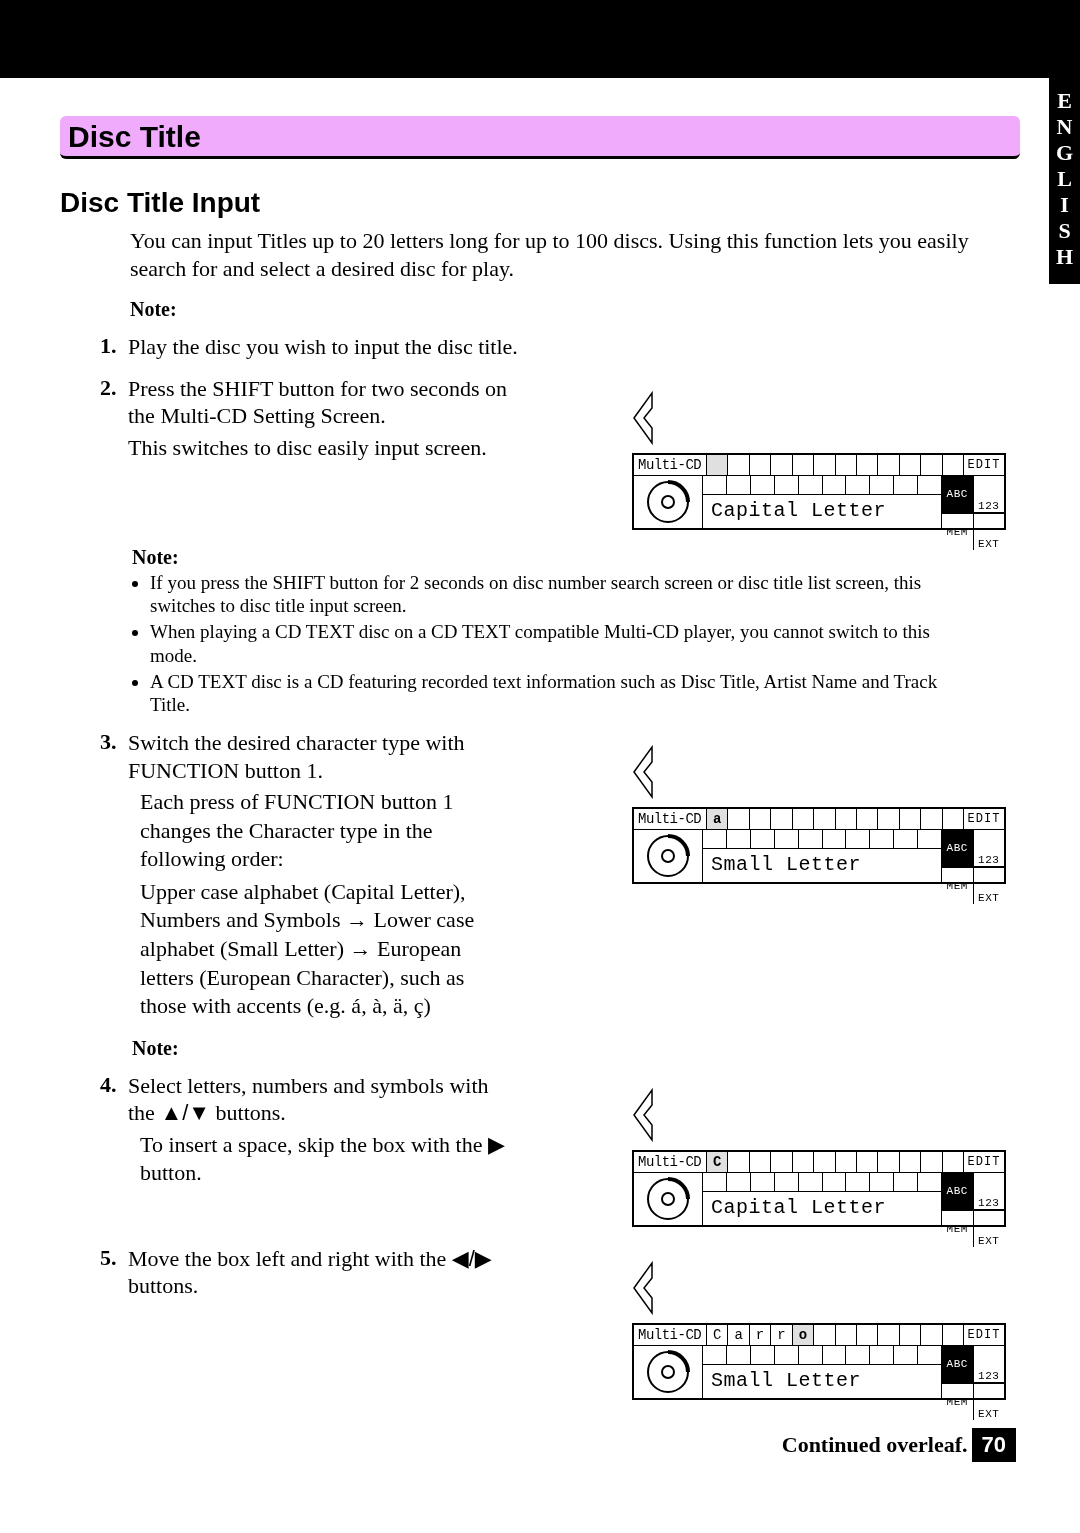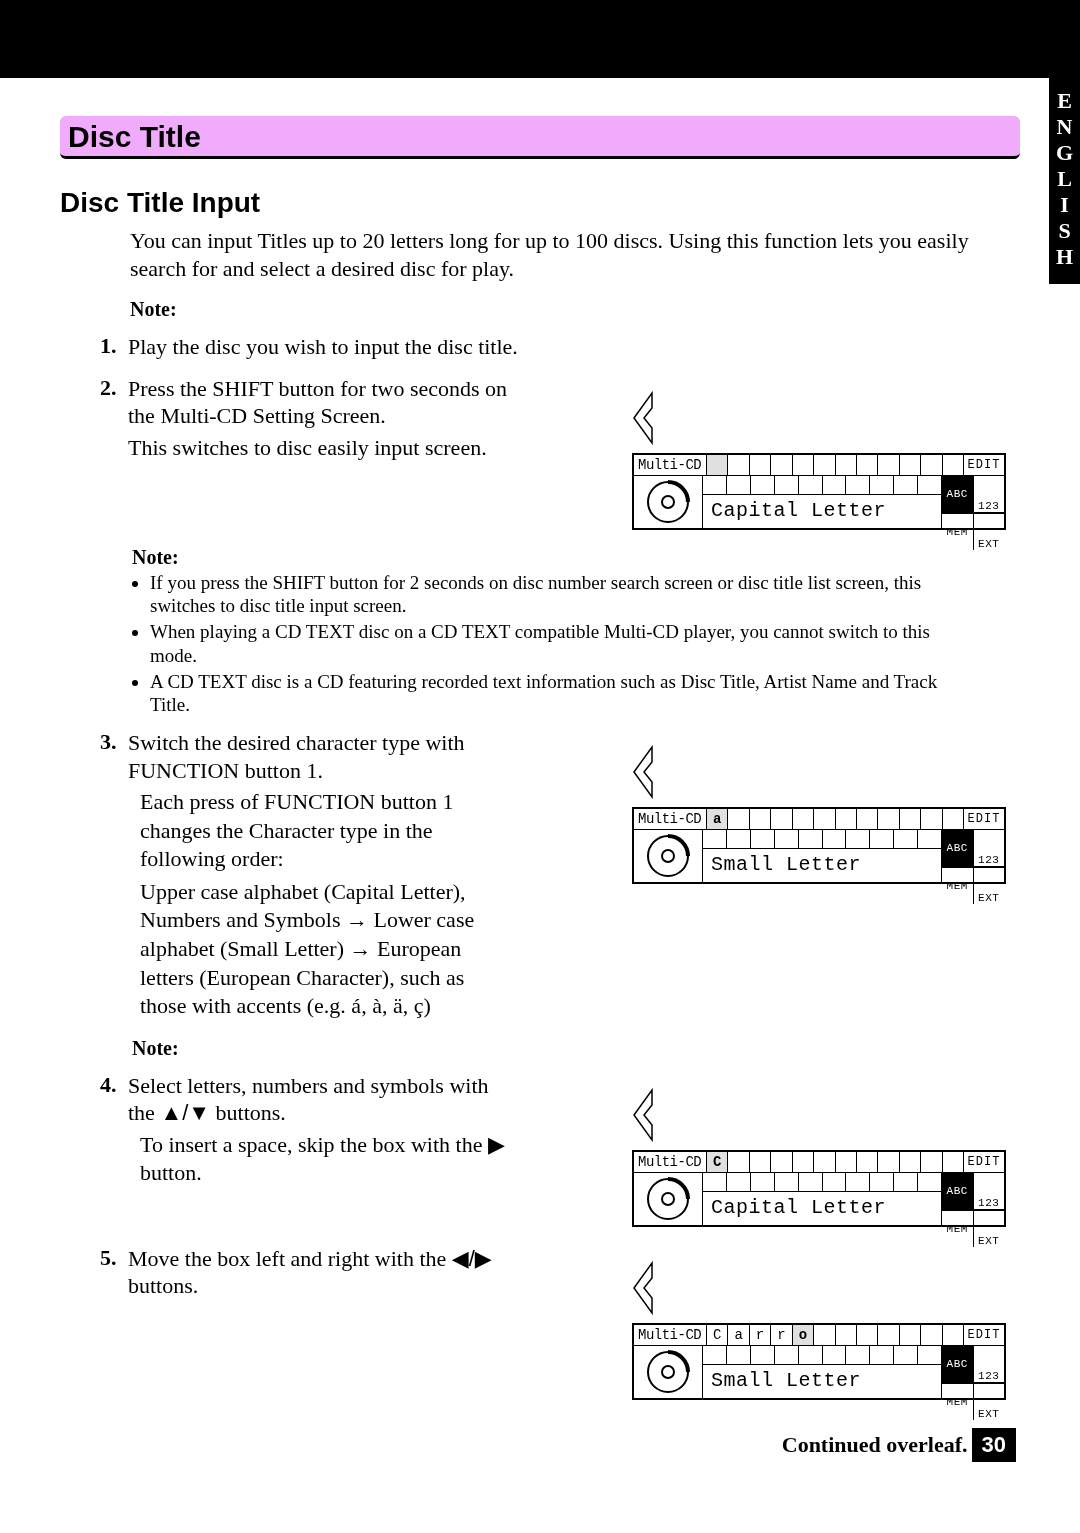--- a/index.html
+++ b/index.html
@@ -555,16 +555,16 @@
             </div>
           </div>
         </div>
       </div>
     </div>
 
   </div>
 
   <div class="footer">
     <div class="cont">Continued overleaf.</div>
-    <div class="pagenum">30</div>
+    <div class="pagenum">70</div>
   </div>
 
 </div>
 
 </body></html>

